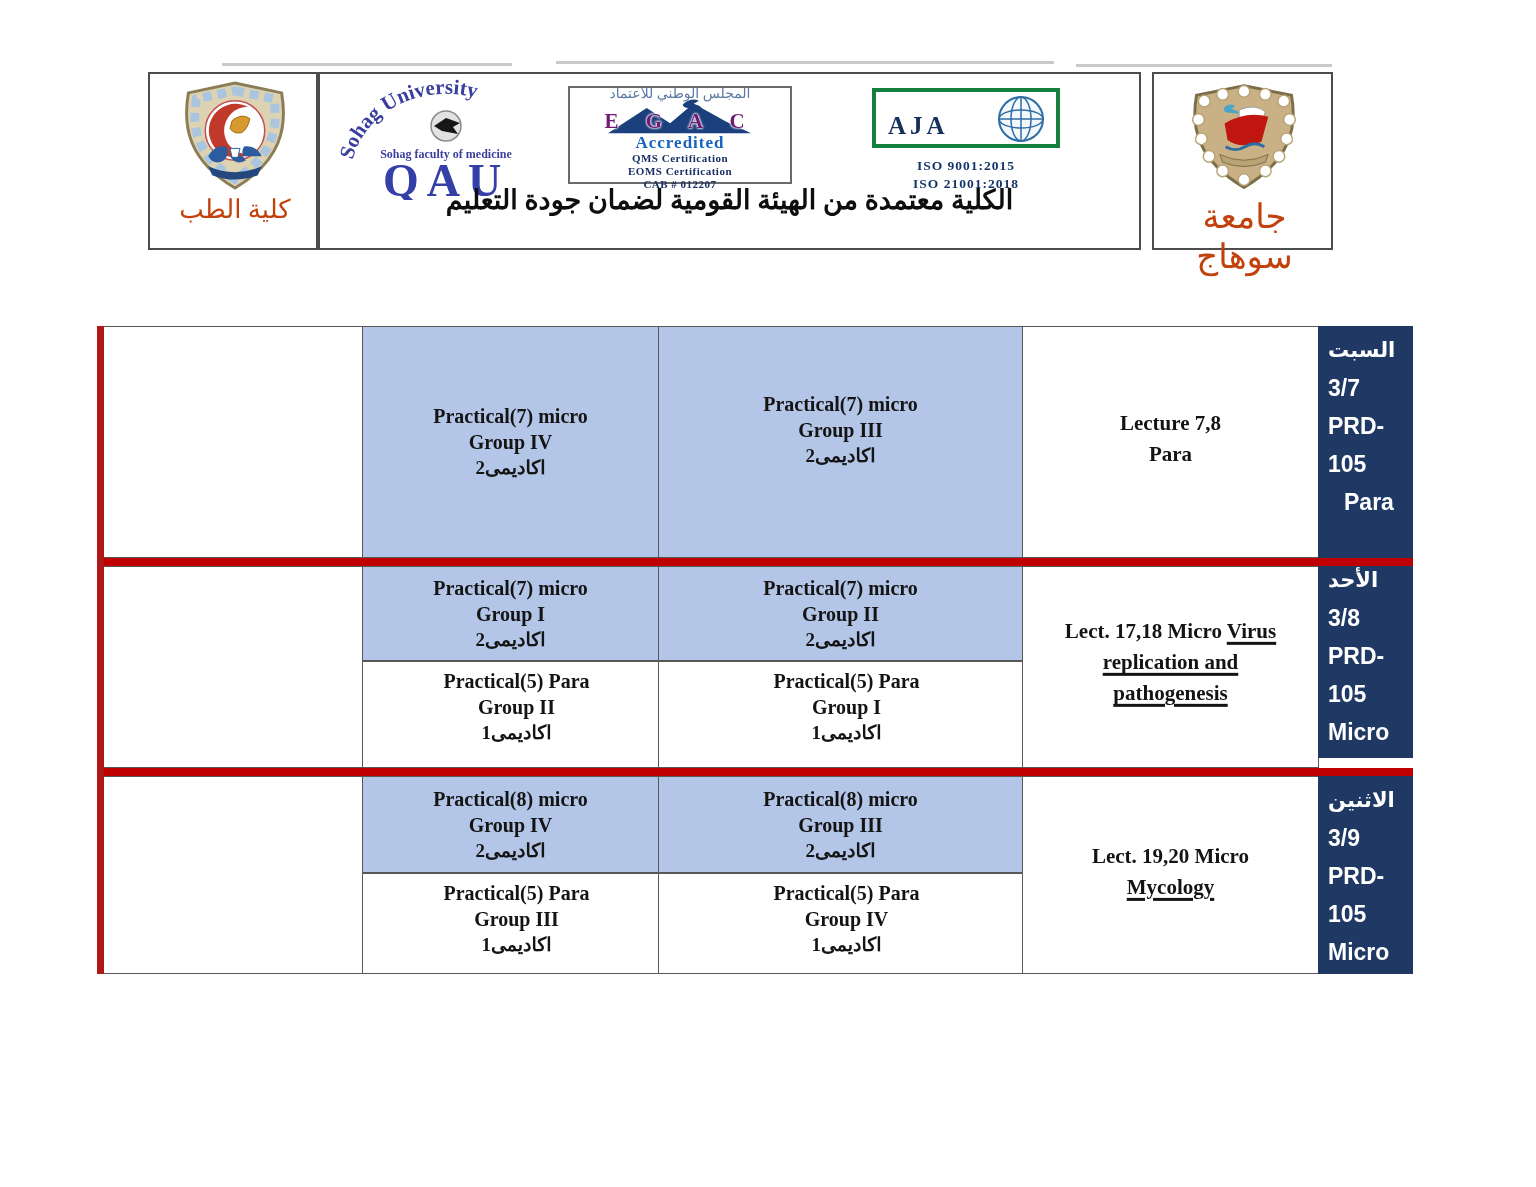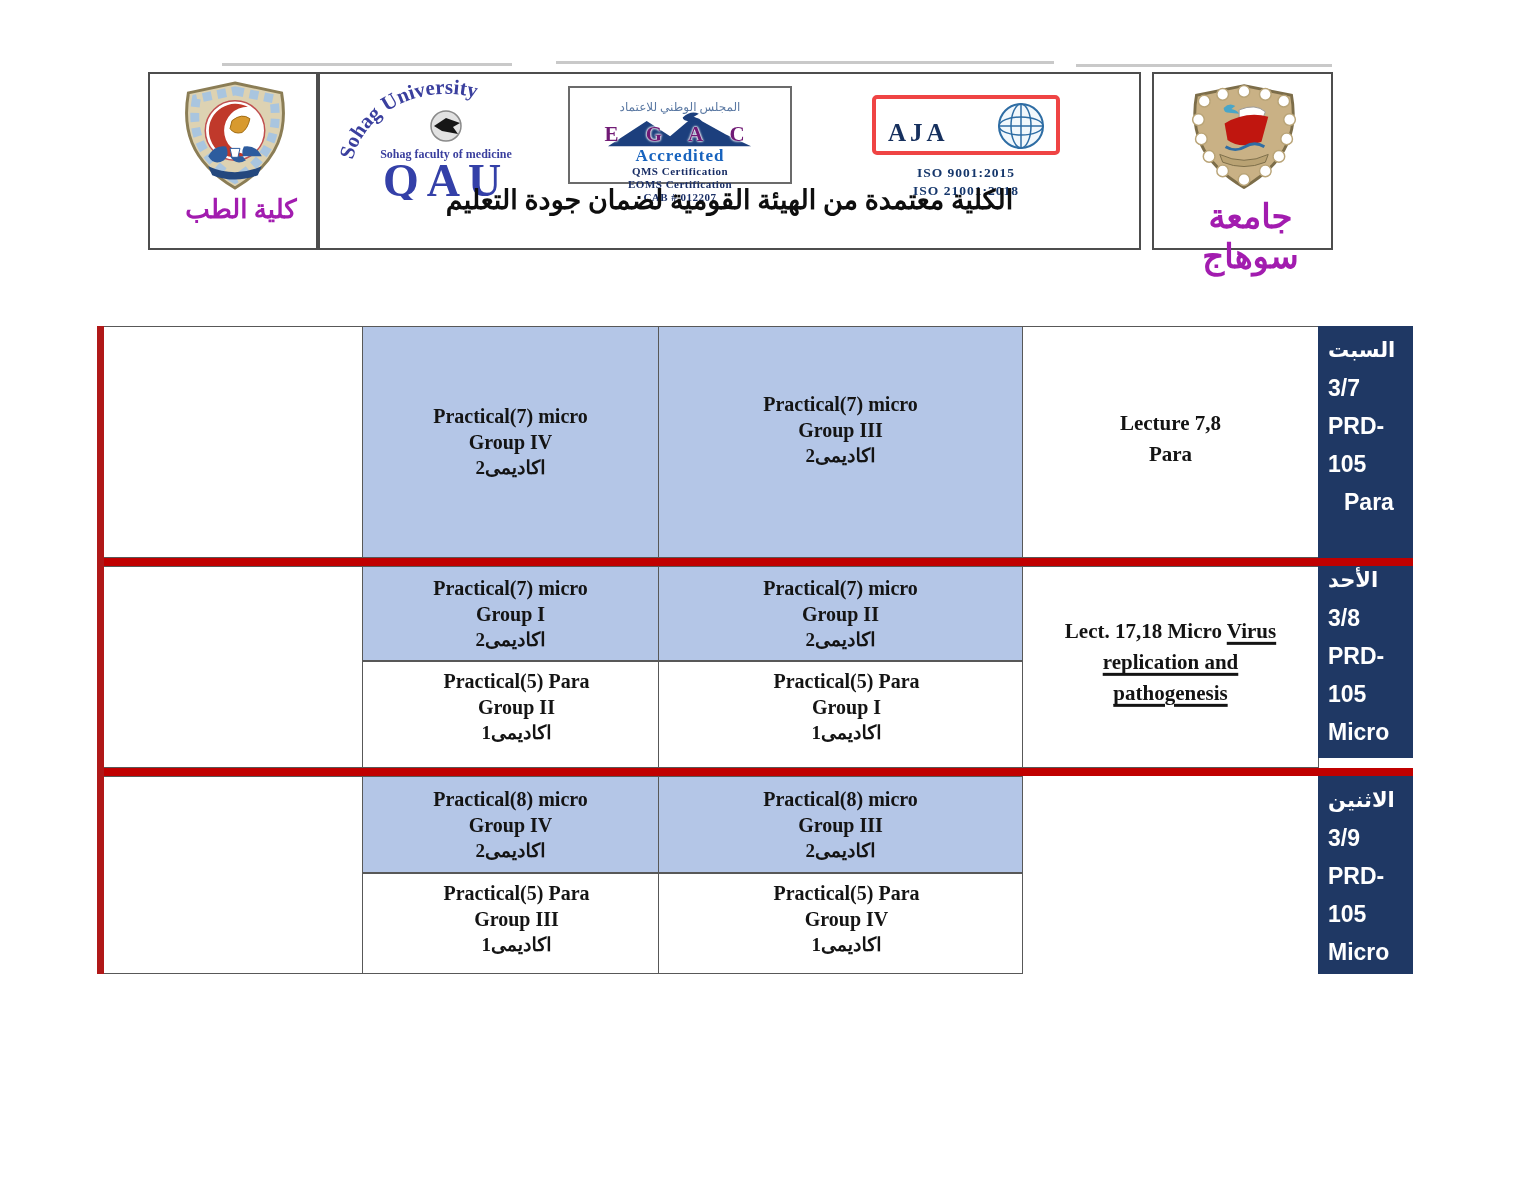--- a/index.html
+++ b/index.html
@@ -7,38 +7,38 @@
         font-family:"Liberation Serif","DejaVu Serif",serif;}
 
   
   .artifact{position:absolute;background:#c9c9c9;height:3px;}
 
   
   .hbox{position:absolute;background:#fff;border:2px solid #4d4d4d;box-sizing:border-box;}
   #box-left{left:148px;top:72px;width:170px;height:178px;}
   #box-mid{left:318px;top:72px;width:823px;height:178px;}
   #box-right{left:1152px;top:72px;width:181px;height:178px;}
-  .logo-cap{position:absolute;left:8px;width:100%;text-align:center;font-weight:bold;color:#a21caf;}
+  .logo-cap{position:absolute;left:2px;width:100%;text-align:center;font-weight:normal;color:#c2410c;}
   #box-left .logo-cap{top:120px;font-size:26px;}
   #box-right .logo-cap{top:122px;font-size:34px;word-spacing:14px;}
 
   
   #qau{position:absolute;left:10px;top:4px;width:232px;height:122px;}
   
   #egac{position:absolute;left:248px;top:12px;width:224px;height:98px;border:2px solid #6b6b6b;
         box-sizing:border-box;text-align:center;background:#fff;}
-  .egac-ar{font-size:12px;color:#5b79a3;line-height:10px;padding-top:14px;}
+  .egac-ar{font-size:14px;color:#5b79a3;line-height:10px;padding-top:1px;}
   .egac-letters{margin-top:-30px;font-weight:bold;font-size:21px;letter-spacing:11px;color:#701a75;
         text-shadow:0 0 2px #fff,0 0 2px #fff,0 0 3px #fff;position:relative;}
   .egac-accredited{font-weight:bold;font-size:17px;color:#1763be;line-height:18px;letter-spacing:1px;}
   .egac-line{font-weight:bold;font-size:11px;color:#1a2f66;line-height:13px;letter-spacing:.5px;}
   
   #aja{position:absolute;left:546px;top:14px;width:200px;height:112px;text-align:center;}
-  .aja-box{position:relative;width:188px;height:60px;margin:7px auto;border:4px solid #ef4444;
-        border-radius:5px;box-sizing:border-box;background:#fff;}
+  .aja-box{position:relative;width:188px;height:60px;margin:0 auto;border:4px solid #15803d;
+        border-radius:0;box-sizing:border-box;background:#fff;}
   .aja-acronym{position:absolute;left:12px;bottom:4px;font-weight:bold;font-size:25px;
         letter-spacing:4px;color:#16305e;}
   .aja-globe{position:absolute;right:10px;top:2px;}
   .iso-line{font-weight:bold;font-size:13.5px;color:#15366b;line-height:18px;letter-spacing:1px;}
   .iso-wrap{margin-top:9px;}
   
   #accred{position:absolute;left:0;top:110px;width:100%;text-align:center;direction:rtl;
         font-weight:bold;font-size:27px;line-height:33px;color:#0e0e0e;}
 
   
@@ -238,20 +238,26 @@
   <div class="cell top2" style="left:362px;top:873px;width:297px;height:101px;">
     <div>Practical(5) Para</div>
     <div>Group III</div>
     <div class="venue">اكاديمى1</div>
   </div>
   <div class="cell top2" style="left:658px;top:873px;width:365px;height:101px;">
     <div>Practical(5) Para</div>
     <div>Group IV</div>
     <div class="venue">اكاديمى1</div>
   </div>
+  <div class="cell lecture" style="left:1022px;top:776px;width:297px;height:198px;">
+    <div class="inner">
+      <span>Lect. 19,20 Micro</span><br>
+      <span class="u">Mycology</span>
+    </div>
+  </div>
   <div class="day-cell" style="left:1318px;top:776px;width:95px;height:198px;">
     <div class="ar">الاثنين</div>
     <div>3/9</div>
     <div>PRD-</div>
     <div>105</div>
     <div>Micro</div>
   </div>
 
   <div class="redh" style="left:97px;top:558px;width:1316px;height:8px;"></div>
   <div class="redh" style="left:97px;top:768px;width:1316px;height:8px;"></div>

